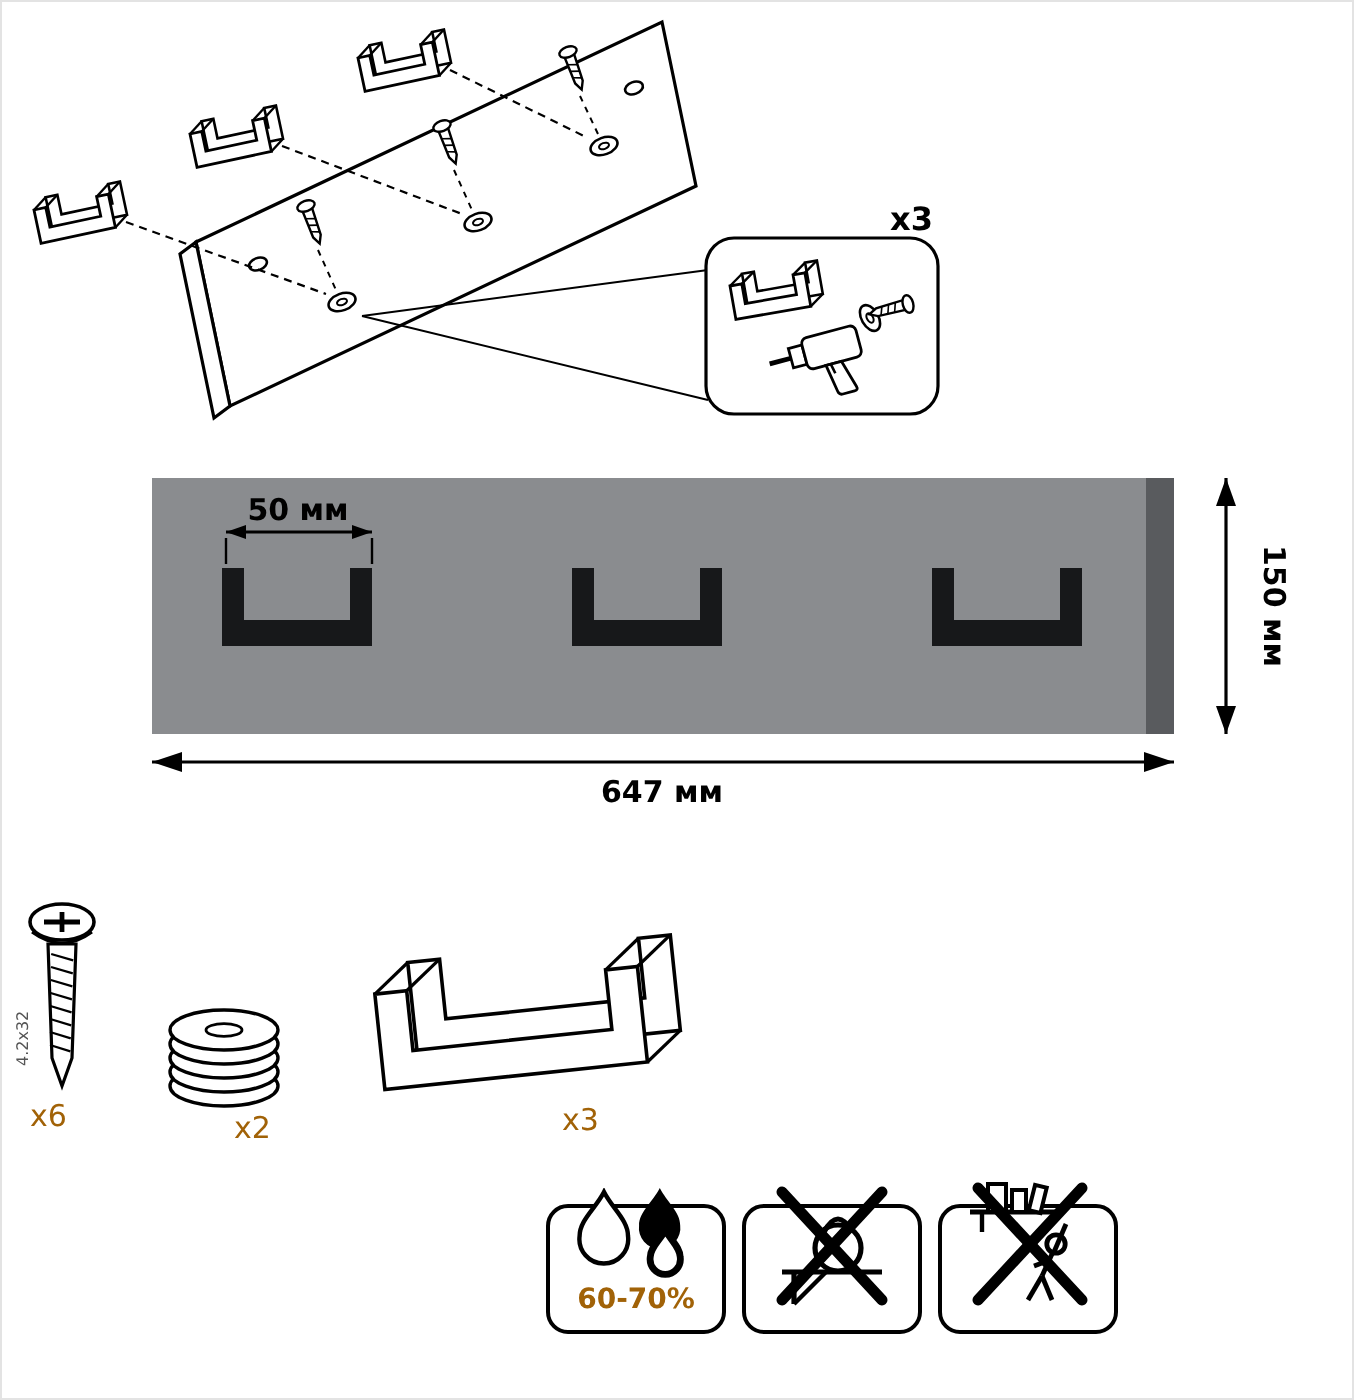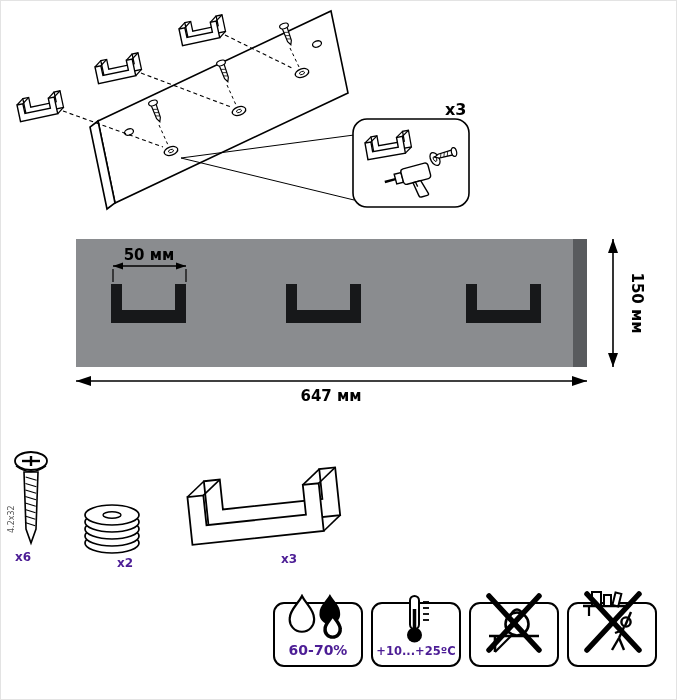--- a/index.html
+++ b/index.html
@@ -1,23 +1,23 @@
 <!DOCTYPE html>
 <html style="--board-gray: #8a8c8f; --board-edge: #595b5e; --hook-black: #17181a;"><head>
 <meta charset="utf-8">
 <style>
   html,body{margin:0;padding:0;background:#fff;}
   .page{
     position:relative;width:677px;height:700px;background:#ffffff;
-    font-family:"DejaVu Sans","Liberation Sans",sans-serif;color:#4c1d95;
+    font-family:"DejaVu Sans","Liberation Sans",sans-serif;color:#a16207;
     overflow:hidden;border:1px solid #e3e3e3;box-sizing:border-box;
   }
   .abs{position:absolute;}
   svg{display:block;}
-  .count-label{position:absolute;font-weight:bold;font-size:12px;line-height:1;}
+  .count-label{position:absolute;font-weight:normal;font-size:15px;line-height:1;}
   .cond-row{position:absolute;left:272px;top:601px;display:flex;gap:8px;}
   .cond-box{
     width:90px;height:65px;border:2px solid #000;border-radius:11px;background:#fff;
     box-sizing:border-box;display:flex;flex-direction:column;align-items:center;
     justify-content:flex-end;padding:5px 2px 7px 2px;
   }
   .cond-icon{flex:1;display:flex;align-items:center;justify-content:center;width:100%;}
   .cond-label{font-weight:bold;font-size:14px;white-space:nowrap;}
   .cond-label.small{font-size:11.5px;}
   .dim-text{font-weight:bold;font-size:15px;}
@@ -181,36 +181,20 @@
       <div class="cond-icon">
         <svg width="62" height="48" viewBox="0 0 62 48">
           <path transform="translate(1,2)" d="M14,0 C18,8 26,14 26,22 A12.2,12.2 0 1,1 1.8,22 C1.8,14 10,8 14,0 Z" fill="#fff" stroke="#000" stroke-width="2.2"></path>
           <path transform="translate(31,0) scale(0.85)" d="M14,0 C18,8 26,14 26,22 A12.2,12.2 0 1,1 1.8,22 C1.8,14 10,8 14,0 Z" fill="#000"></path>
           <path transform="translate(37,21) scale(0.62)" d="M14,0 C18,8 26,14 26,22 A12.2,12.2 0 1,1 1.8,22 C1.8,14 10,8 14,0 Z" fill="#fff" stroke="#000" stroke-width="3.4"></path>
         </svg>
       </div>
       <div class="cond-label">60-70%</div>
     </div>
 
-    <div class="cond-box">
-      <div class="cond-icon">
-        <svg width="40" height="50" viewBox="0 0 40 50">
-          <rect x="14" y="2" width="9" height="33" rx="4.5" fill="#fff" stroke="#000" stroke-width="2"></rect>
-          <line x1="18.5" y1="15" x2="18.5" y2="34" stroke="#000" stroke-width="3.5"></line>
-          <circle cx="18.5" cy="41" r="7.5" fill="#000"></circle>
-          <g stroke="#000" stroke-width="1.8">
-            <line x1="27" y1="8" x2="33" y2="8"></line>
-            <line x1="27" y1="14" x2="33" y2="14"></line>
-            <line x1="27" y1="20" x2="33" y2="20"></line>
-            <line x1="27" y1="26" x2="33" y2="26"></line>
-          </g>
-        </svg>
-      </div>
-      <div class="cond-label small">+10...+25ºC</div>
-    </div>
 
     <div class="cond-box">
       <div class="cond-icon">
         <svg width="66" height="70" viewBox="0 0 66 70">
           <line x1="8" y1="48" x2="58" y2="48" stroke="#000" stroke-width="2.6"></line>
           <line x1="14" y1="48" x2="14" y2="64" stroke="#000" stroke-width="2.6"></line>
           <line x1="14" y1="64" x2="30" y2="48" stroke="#000" stroke-width="2.2"></line>
           <circle cx="36" cy="36" r="11.5" fill="#fff" stroke="#000" stroke-width="2.6"></circle>
           <path d="M29,28 Q36,15 43,28" fill="none" stroke="#000" stroke-width="2.6"></path>
           <g stroke="#000" stroke-width="5.5" stroke-linecap="round">

